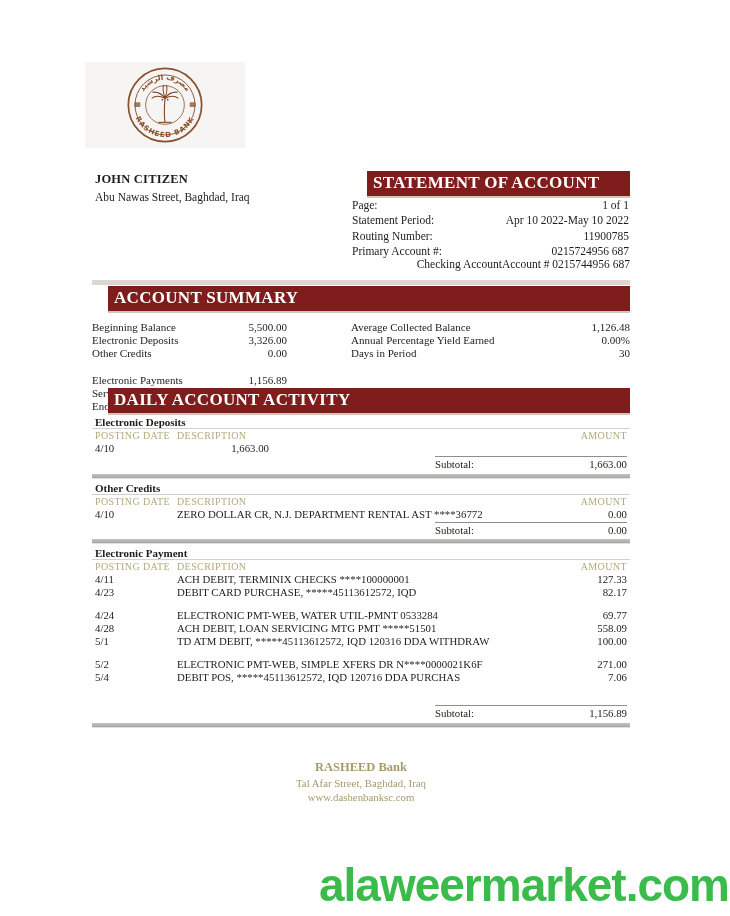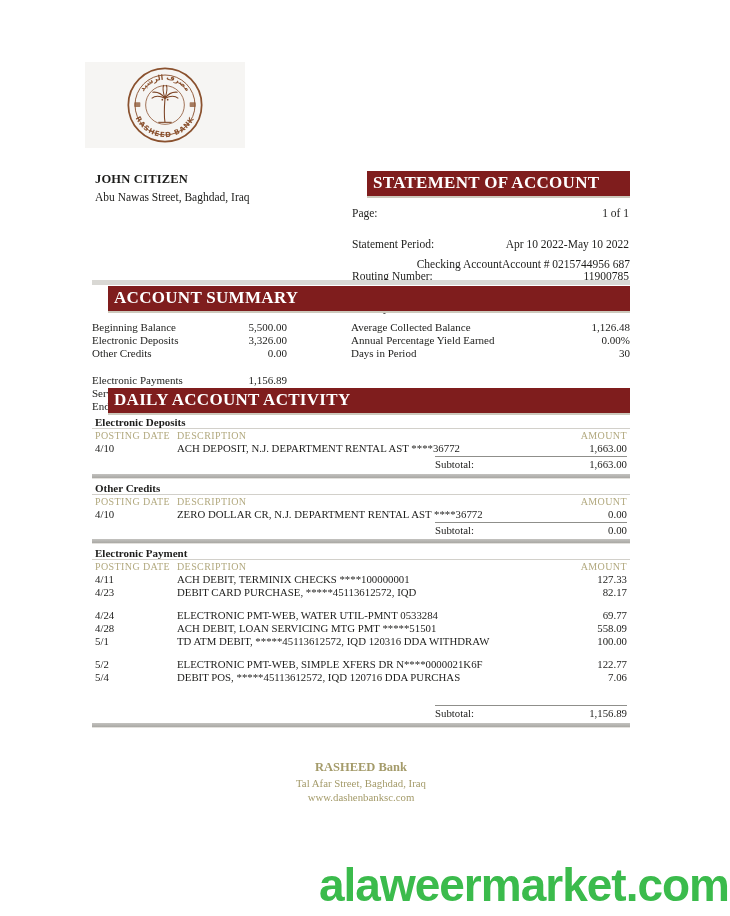--- a/index.html
+++ b/index.html
@@ -11,21 +11,21 @@
   .logo-box { position:absolute; left:85px; top:62px; width:160px; height:86px;
     background:#f6f5f3; display:flex; align-items:center; justify-content:center; }
   
   .customer { position:absolute; left:95px; top:172px; }
   .customer-name { font-weight:bold; font-size:12.5px; letter-spacing:.2px; }
   .customer-address { font-size:11.5px; margin-top:4px; }
   
   .stmt-block { position:absolute; left:351px; top:171px; width:279px; }
   .olive-bar { background:#7f1d1d; color:#ffffff; font-weight:bold; font-size:17px;
     padding:2px 6px 3px; letter-spacing:.3px; border-bottom:2px solid #ccc9bc;margin-left:16px; }
-  .stmt-row { display:flex; justify-content:space-between; font-size:11.5px; line-height:15.4px; padding:8px 1px; }
+  .stmt-row { display:flex; justify-content:space-between; font-size:11.5px; line-height:15.4px; padding:0 1px; }
   
   .account-line { position:absolute; left:95px; top:258px; width:535px;
     display:flex; justify-content:flex-end; font-size:11.5px; }
   
   .summary-block { position:absolute; left:92px; top:280px; width:538px; }
   .gray-strip { height:5px; background:#d9d8d4; margin-bottom:1px; }
   .summary-cols { display:flex; padding-top:8px; }
   .sum-col-left { width:195px; }
   .sum-col-right { margin-left:64px; width:279px;text-align:right; }
   .sum-row { display:flex; justify-content:space-between; font-size:11px; line-height:13.2px; }
@@ -173,21 +173,20 @@
   <div class="olive-bar">DAILY ACCOUNT ACTIVITY</div>
   <div id="activity-sections">
       <div class="subsec-title">Electronic Deposits</div>
       <div class="col-head">
         <span class="c-date">POSTING DATE</span>
         <span class="c-desc">DESCRIPTION</span>
         <span class="c-amt">AMOUNT</span>
       </div>
       <div class="t-row">
         <span class="c-date">4/10</span>
-        <span class="c-desc">ACH DEPOSIT, N.J. DEPARTMENT RENTAL AST ****36772</span>
         <span class="c-amt">1,663.00</span>
       </div>
       <div class="subtotal-row">
         <div class="subtotal-inner">
           <span>Subtotal:</span>
           <span>1,663.00</span>
         </div>
       </div>
       <div class="thick-sep"></div>
       <div class="subsec-title">Other Credits</div>
@@ -237,21 +236,21 @@
       </div>
       <div class="t-row">
         <span class="c-date">5/1</span>
         <span class="c-desc">TD ATM DEBIT, *****45113612572, IQD 120316 DDA WITHDRAW</span>
         <span class="c-amt">100.00</span>
       </div>
       <div class="gap-row"></div>
       <div class="t-row">
         <span class="c-date">5/2</span>
         <span class="c-desc">ELECTRONIC PMT-WEB, SIMPLE XFERS DR N****0000021K6F</span>
-        <span class="c-amt">122.77</span>
+        <span class="c-amt">271.00</span>
       </div>
       <div class="t-row">
         <span class="c-date">5/4</span>
         <span class="c-desc">DEBIT POS, *****45113612572, IQD 120716 DDA PURCHAS</span>
         <span class="c-amt">7.06</span>
       </div>
       <div class="gap-row"></div>
       <div class="gap-row"></div>
       <div class="subtotal-row">
         <div class="subtotal-inner">

